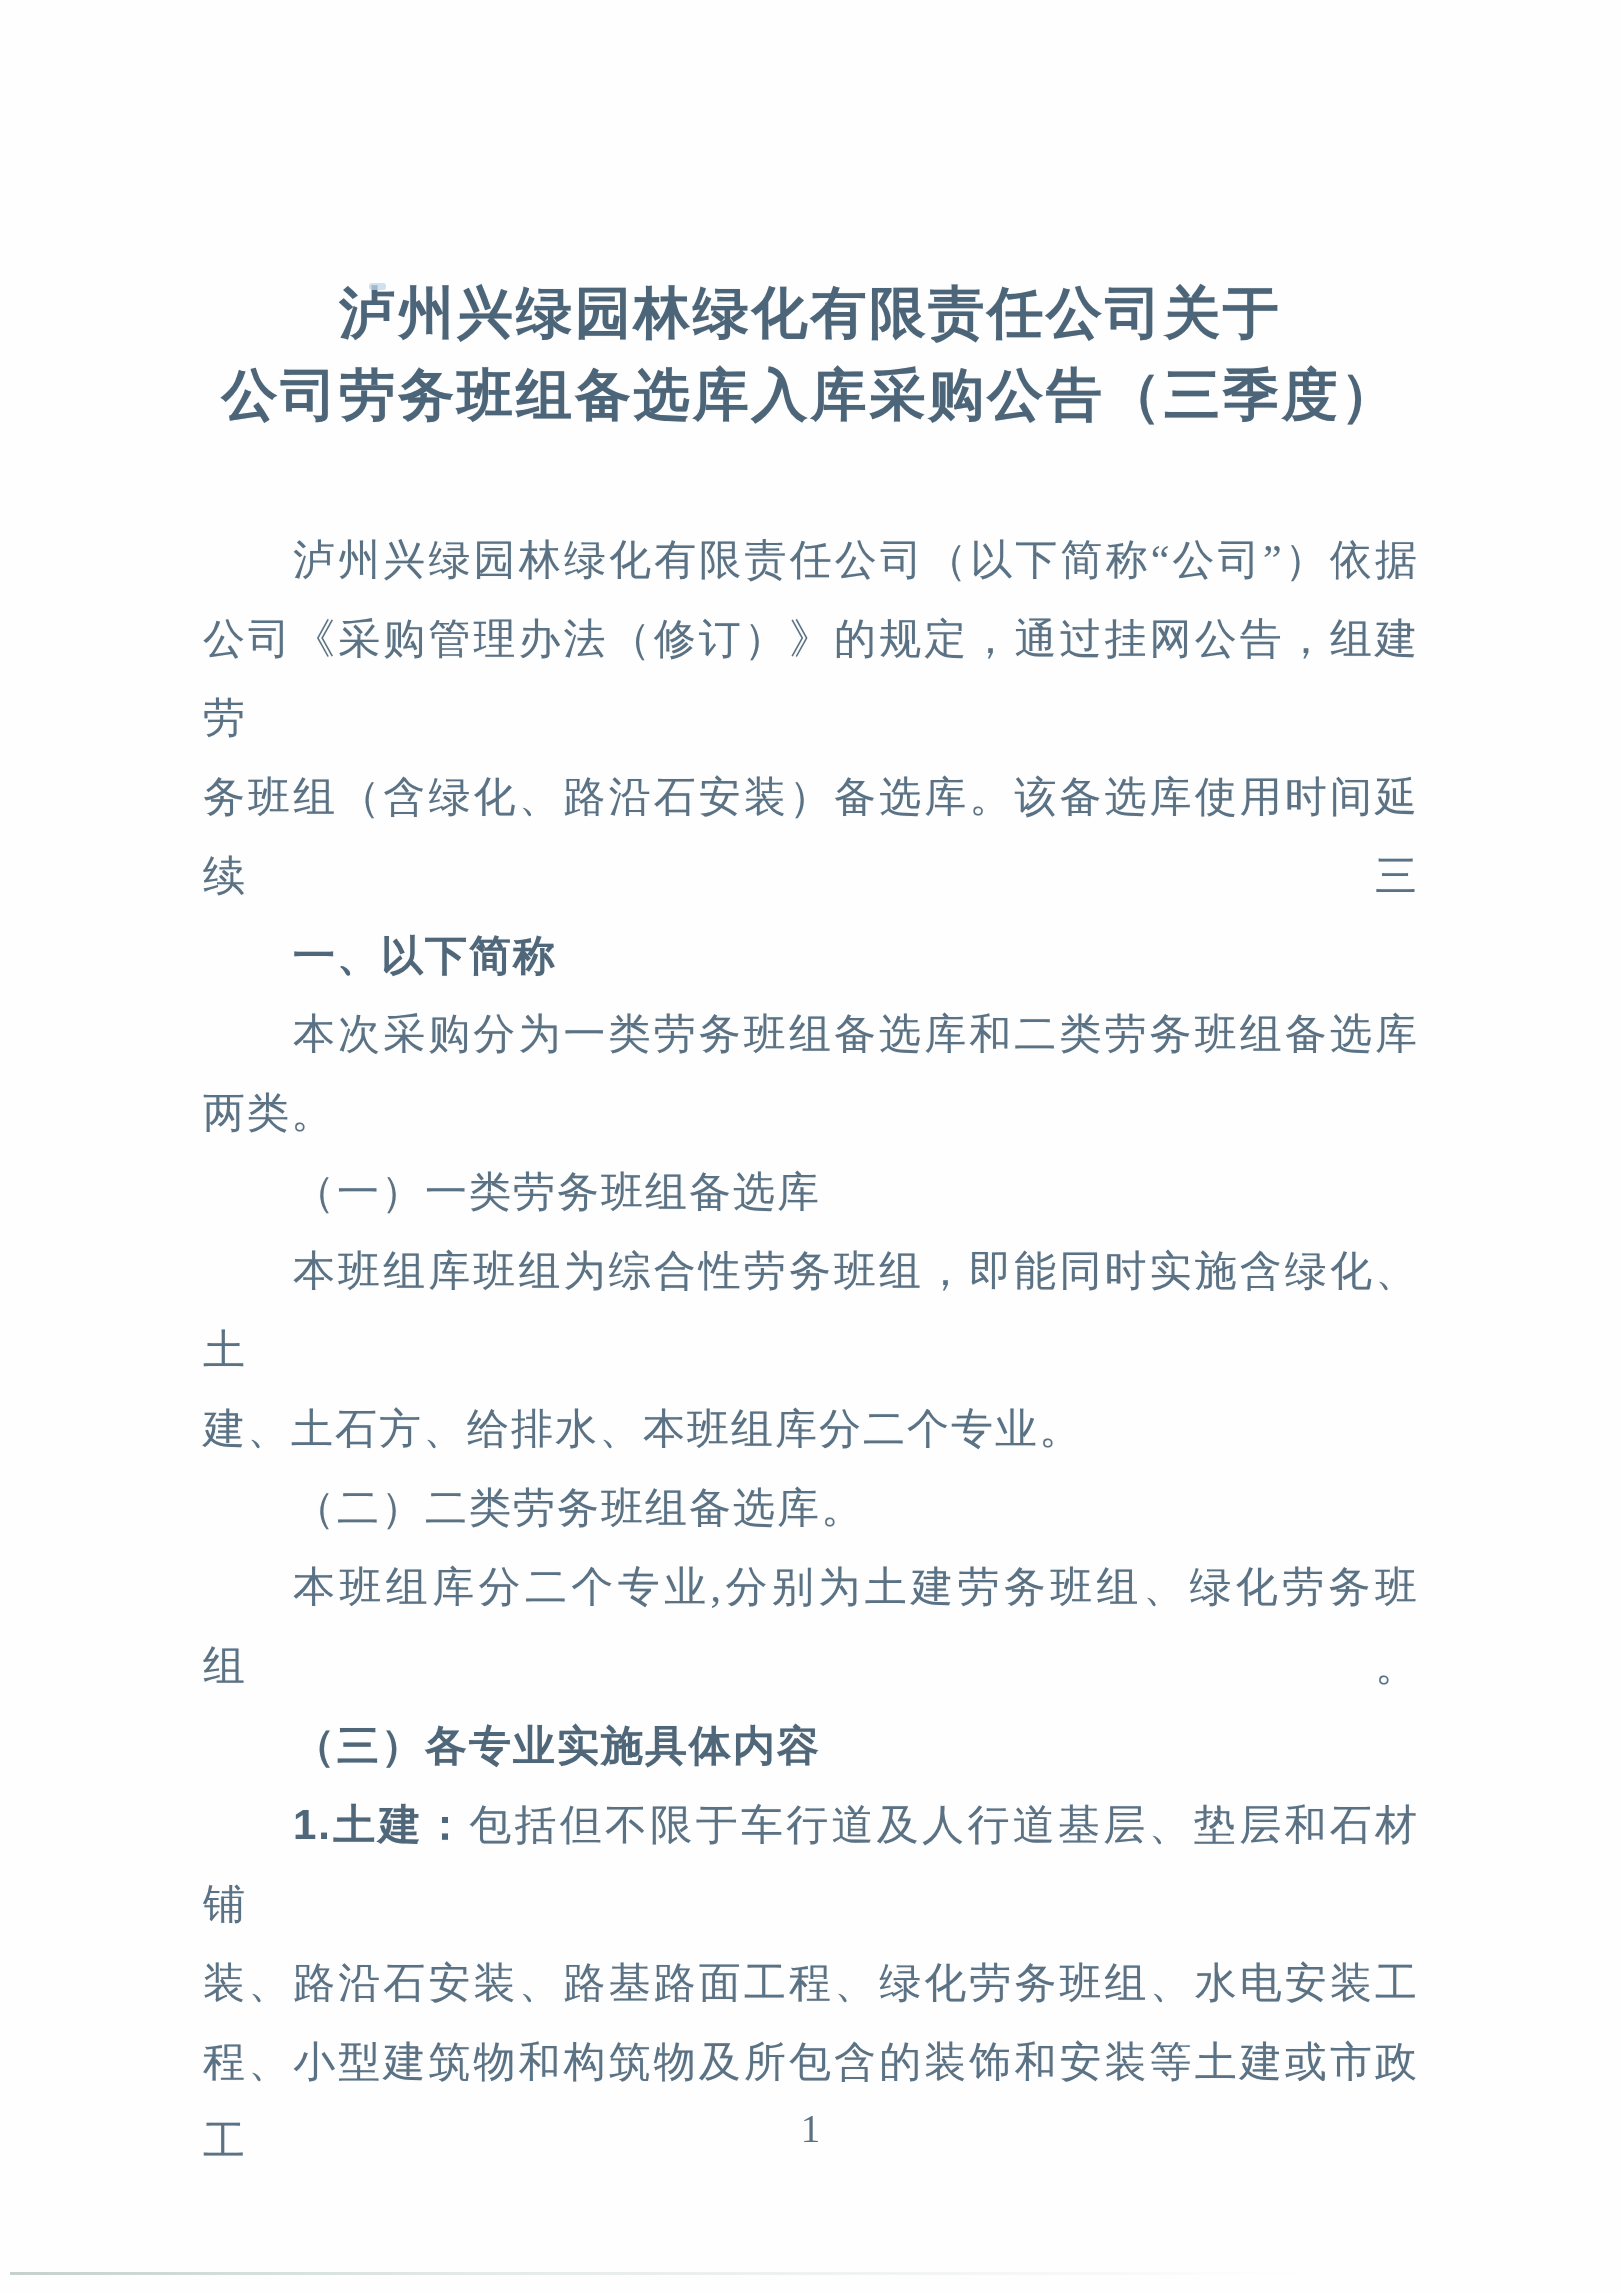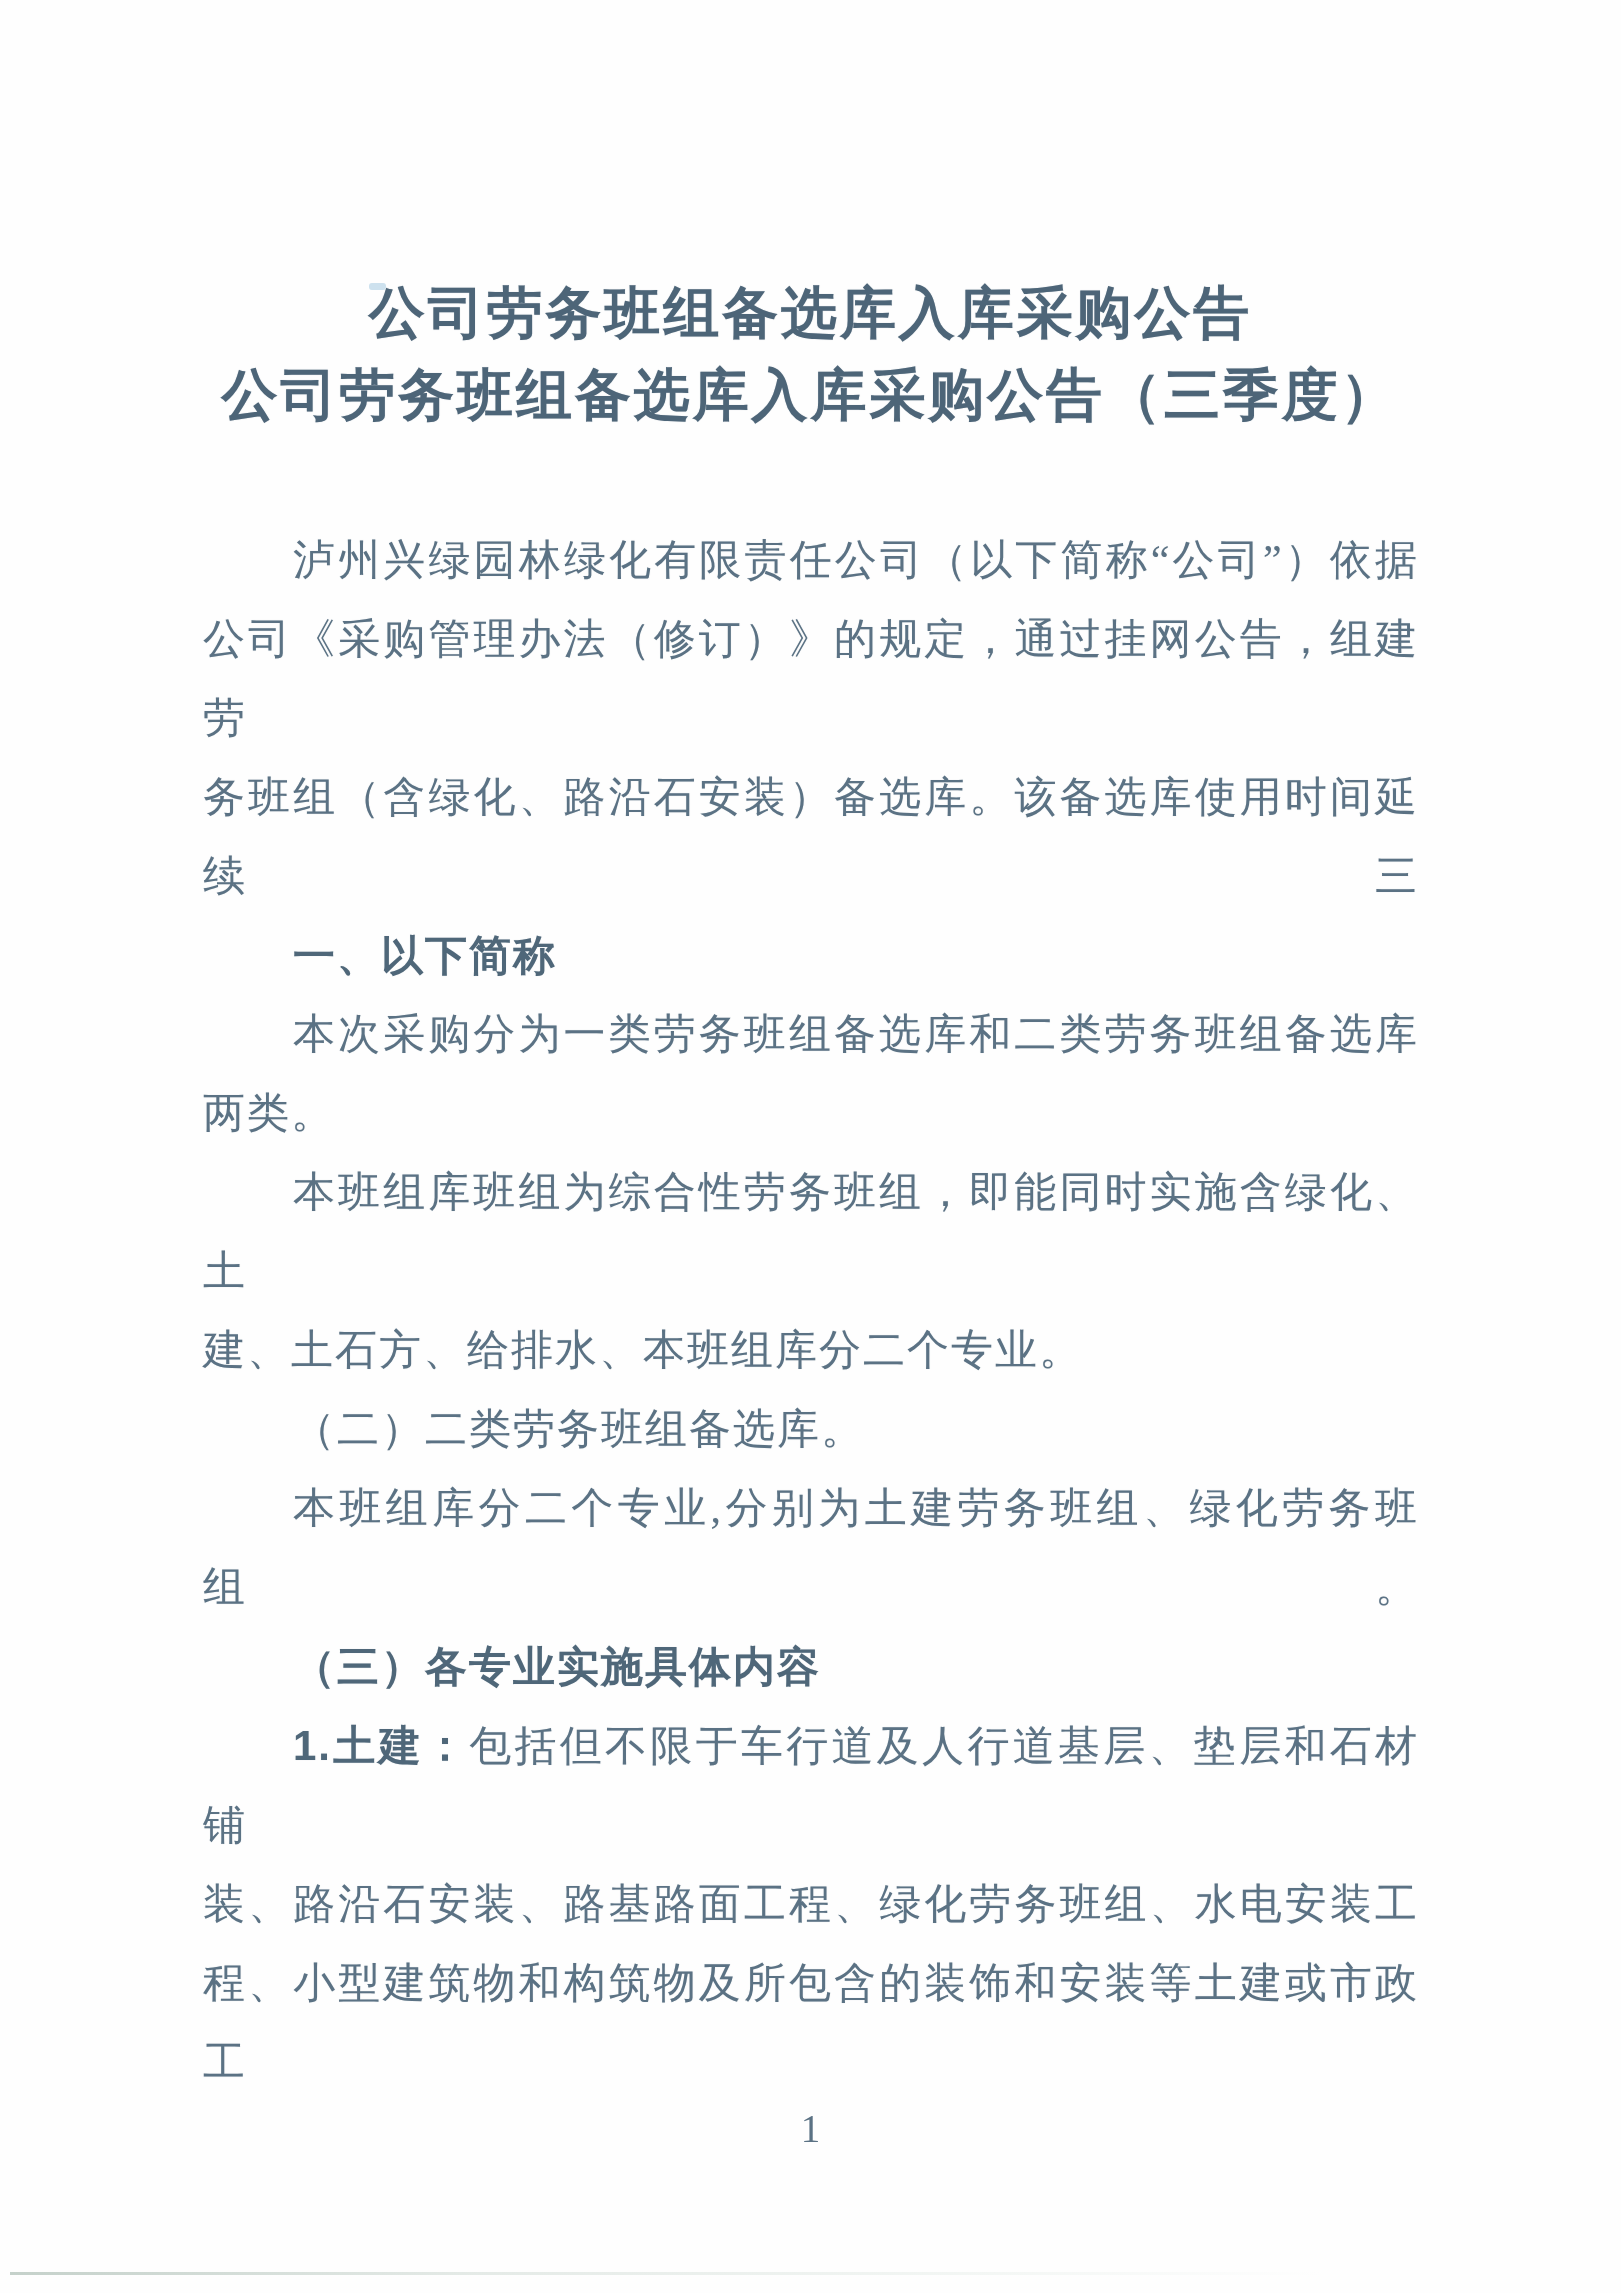--- a/index.html
+++ b/index.html
@@ -79,31 +79,32 @@
     border-radius: 2.9px;
     pointer-events: none;
   }
 </style>
 </head>
 <body>
 
 <div class="page">
 
   <div class="doc-title">
-    <div class="title-line">公司劳务班组备选库入库采购公告</div>
+    <div class="title-line">泸州兴绿园林绿化有限责任公司关于</div>
     <div class="title-line">公司劳务班组备选库入库采购公告（三季度）</div>
   </div>
 
   <div class="doc-body">
     <div class="line stretch indent">泸州兴绿园林绿化有限责任公司（以下简称“公司”）依据</div>
     <div class="line stretch">公司《采购管理办法（修订）》的规定，通过挂网公告，组建劳</div>
     <div class="line stretch">务班组（含绿化、路沿石安装）备选库。该备选库使用时间延续三</div>
     <div class="line heading indent">一、以下简称</div>
     <div class="line stretch indent">本次采购分为一类劳务班组备选库和二类劳务班组备选库</div>
     <div class="line">两类。</div>
+    <div class="line indent">（一）一类劳务班组备选库</div>
     <div class="line stretch indent">本班组库班组为综合性劳务班组，即能同时实施含绿化、土</div>
     <div class="line">建、土石方、给排水、本班组库分二个专业。</div>
     <div class="line indent">（二）二类劳务班组备选库。</div>
     <div class="line stretch indent">本班组库分二个专业,分别为土建劳务班组、绿化劳务班组。</div>
     <div class="line heading indent">（三）各专业实施具体内容</div>
     <div class="line stretch indent"><span class="prefix">1.土建：</span><span>包括但不限于车行道及人行道基层、垫层和石材铺</span></div>
     <div class="line stretch">装、路沿石安装、路基路面工程、绿化劳务班组、水电安装工</div>
     <div class="line stretch">程、小型建筑物和构筑物及所包含的装饰和安装等土建或市政工</div>
 
   </div>

